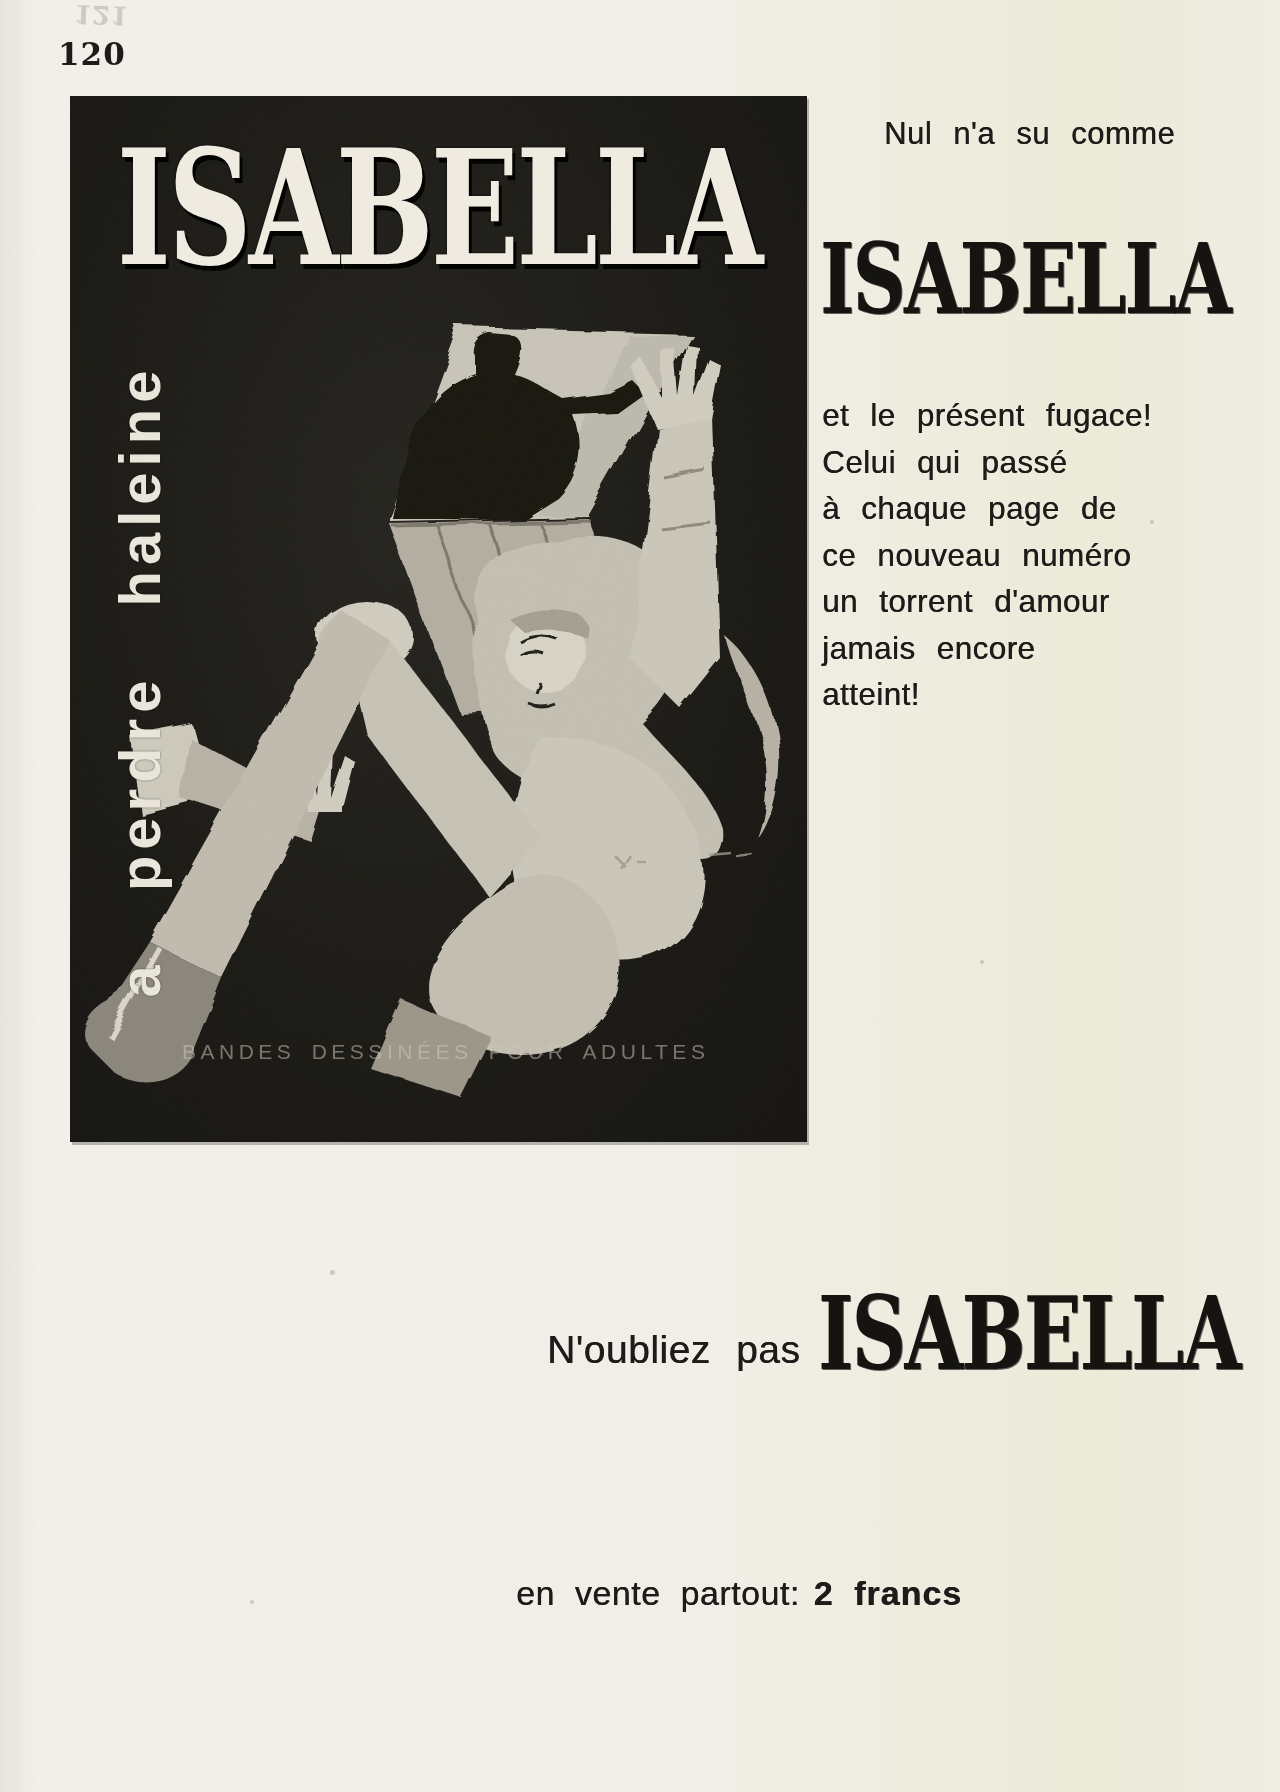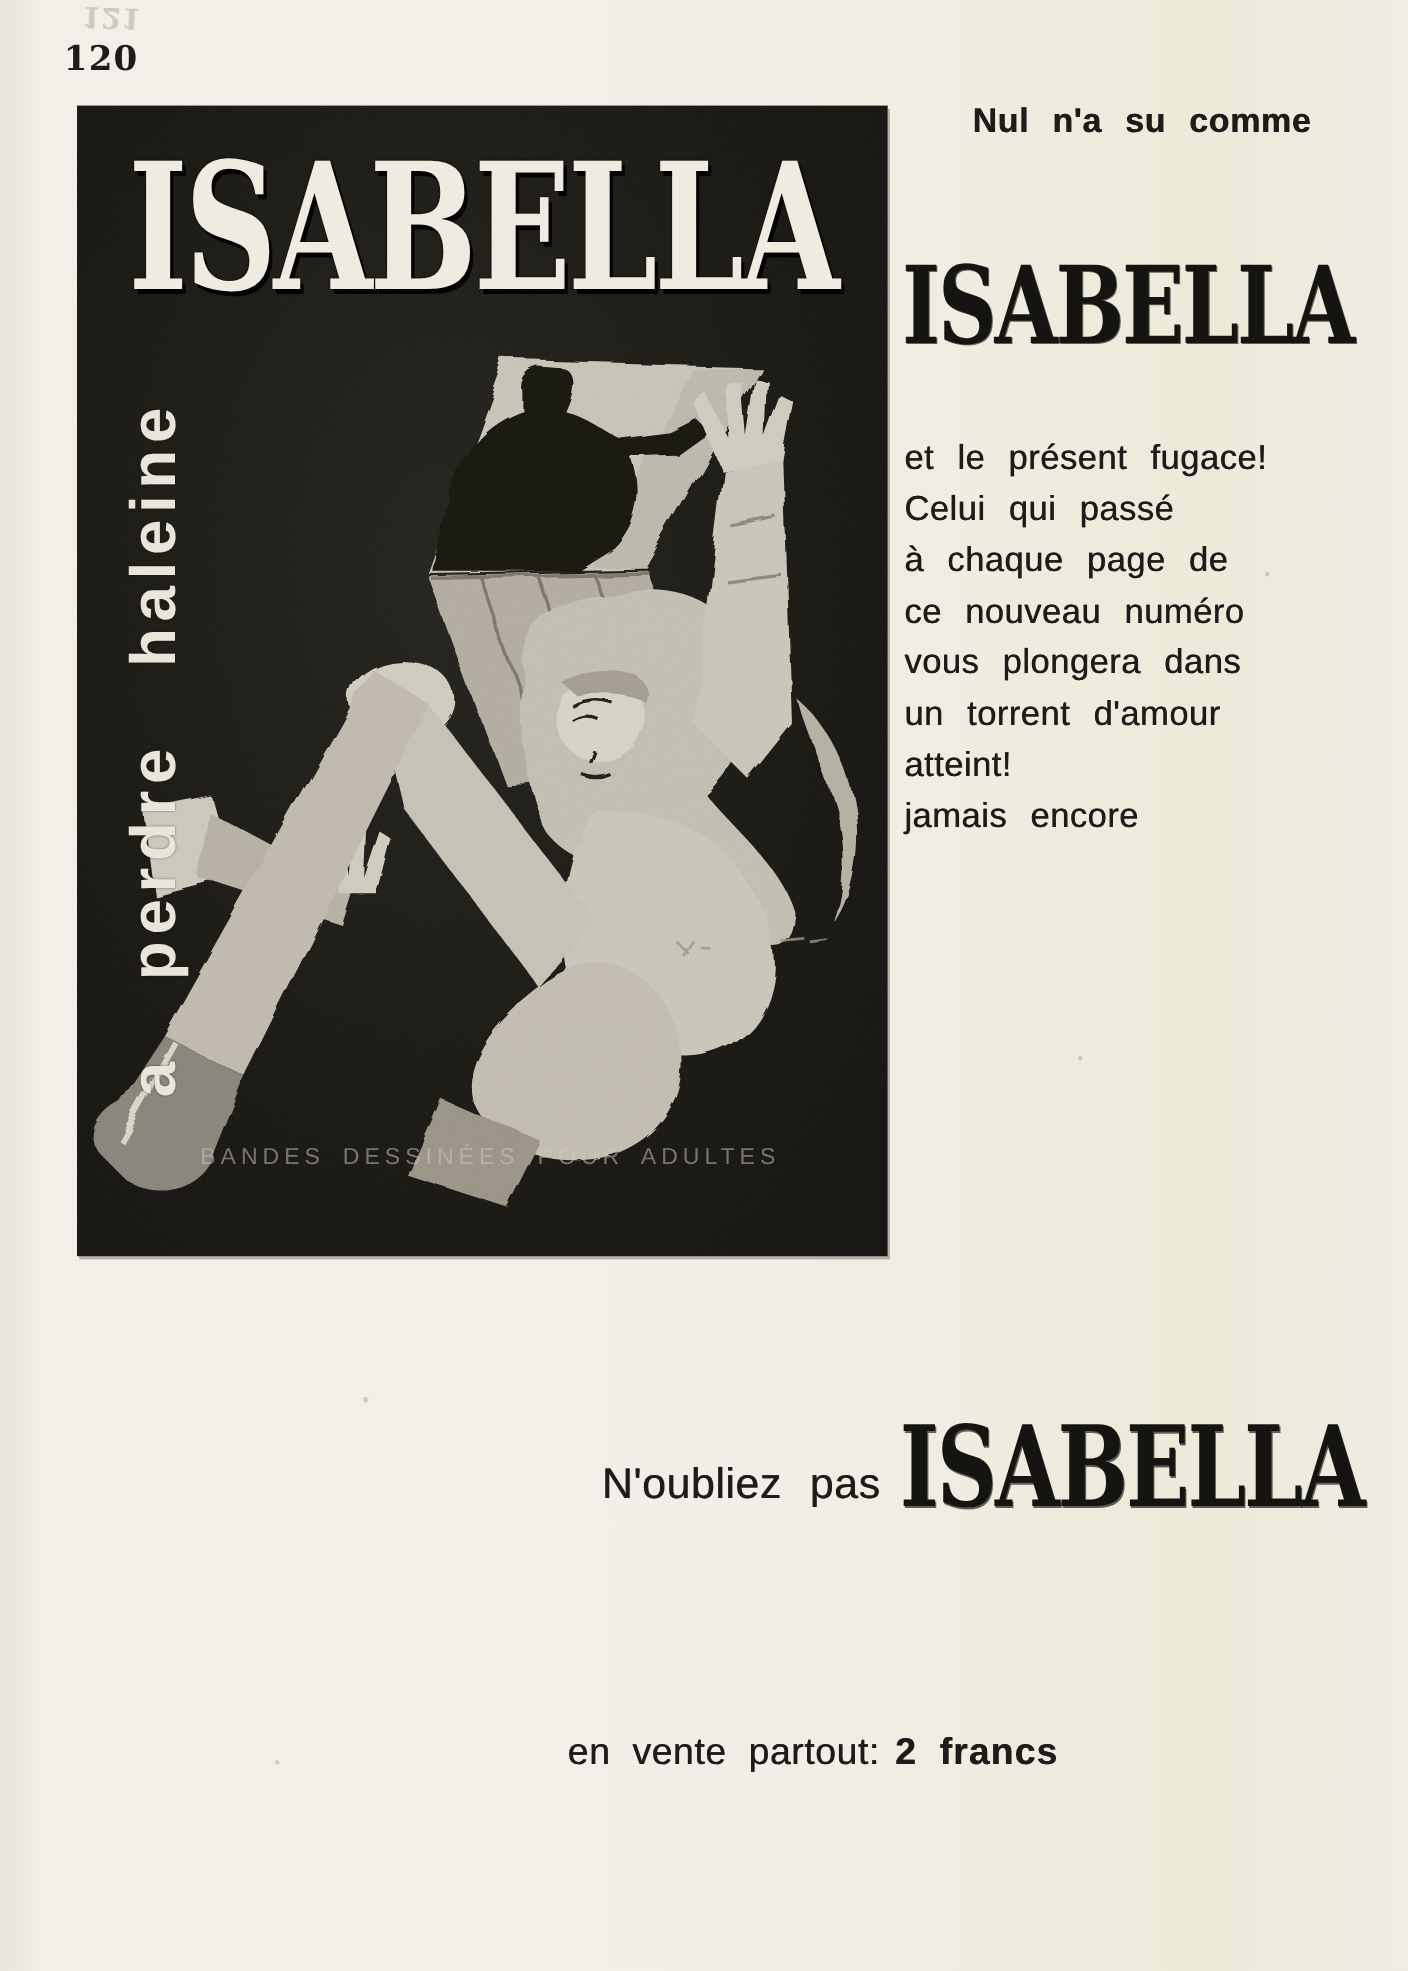--- a/index.html
+++ b/index.html
@@ -68,25 +68,24 @@
   .logo-top{
     left:820px;top:222px;font-size:74px;
     transform:scaleY(1.32);transform-origin:top left;
   }
   .logo-bottom{
     left:818px;top:1274px;font-size:76px;
     transform:scaleY(1.34);transform-origin:top left;
   }
   
   .intro-line{
-    left:884px;top:92px;
+    left:884px;top:116px;
     font-size:31px;word-spacing:12px;letter-spacing:.5px;
     text-shadow:.4px 0 0 currentColor;
     white-space:nowrap;
-    font-weight:bold;
   }
   .promo-body{
     left:822px;top:392px;width:420px;
     font-size:31.5px;line-height:46.5px;
     word-spacing:12px;letter-spacing:.4px;
     text-shadow:.4px 0 0 currentColor;
   }
   .promo-body div{white-space:nowrap;}
   
   .reminder-line{
@@ -210,24 +209,23 @@
 
   <div class="abs intro-line">Nul n'a su comme</div>
 
   <div class="abs ornate-logo logo-top">ISABELLA</div>
 
   <div class="abs promo-body">
     <div>et le présent fugace!</div>
     <div>Celui qui passé</div>
     <div>à chaque page de</div>
     <div>ce nouveau numéro</div>
-    <div>vous plongera dans</div>
     <div>un torrent d'amour</div>
+    <div>jamais encore</div>
     <div>atteint!</div>
-    <div>jamais encore</div>
   </div>
 
   <div class="abs reminder-line">N'oubliez pas</div>
 
   <div class="abs ornate-logo logo-bottom">ISABELLA</div>
 
   <div class="abs price-line">
     <span>en vente partout:</span><span class="price">2 francs</span>
   </div>
 

